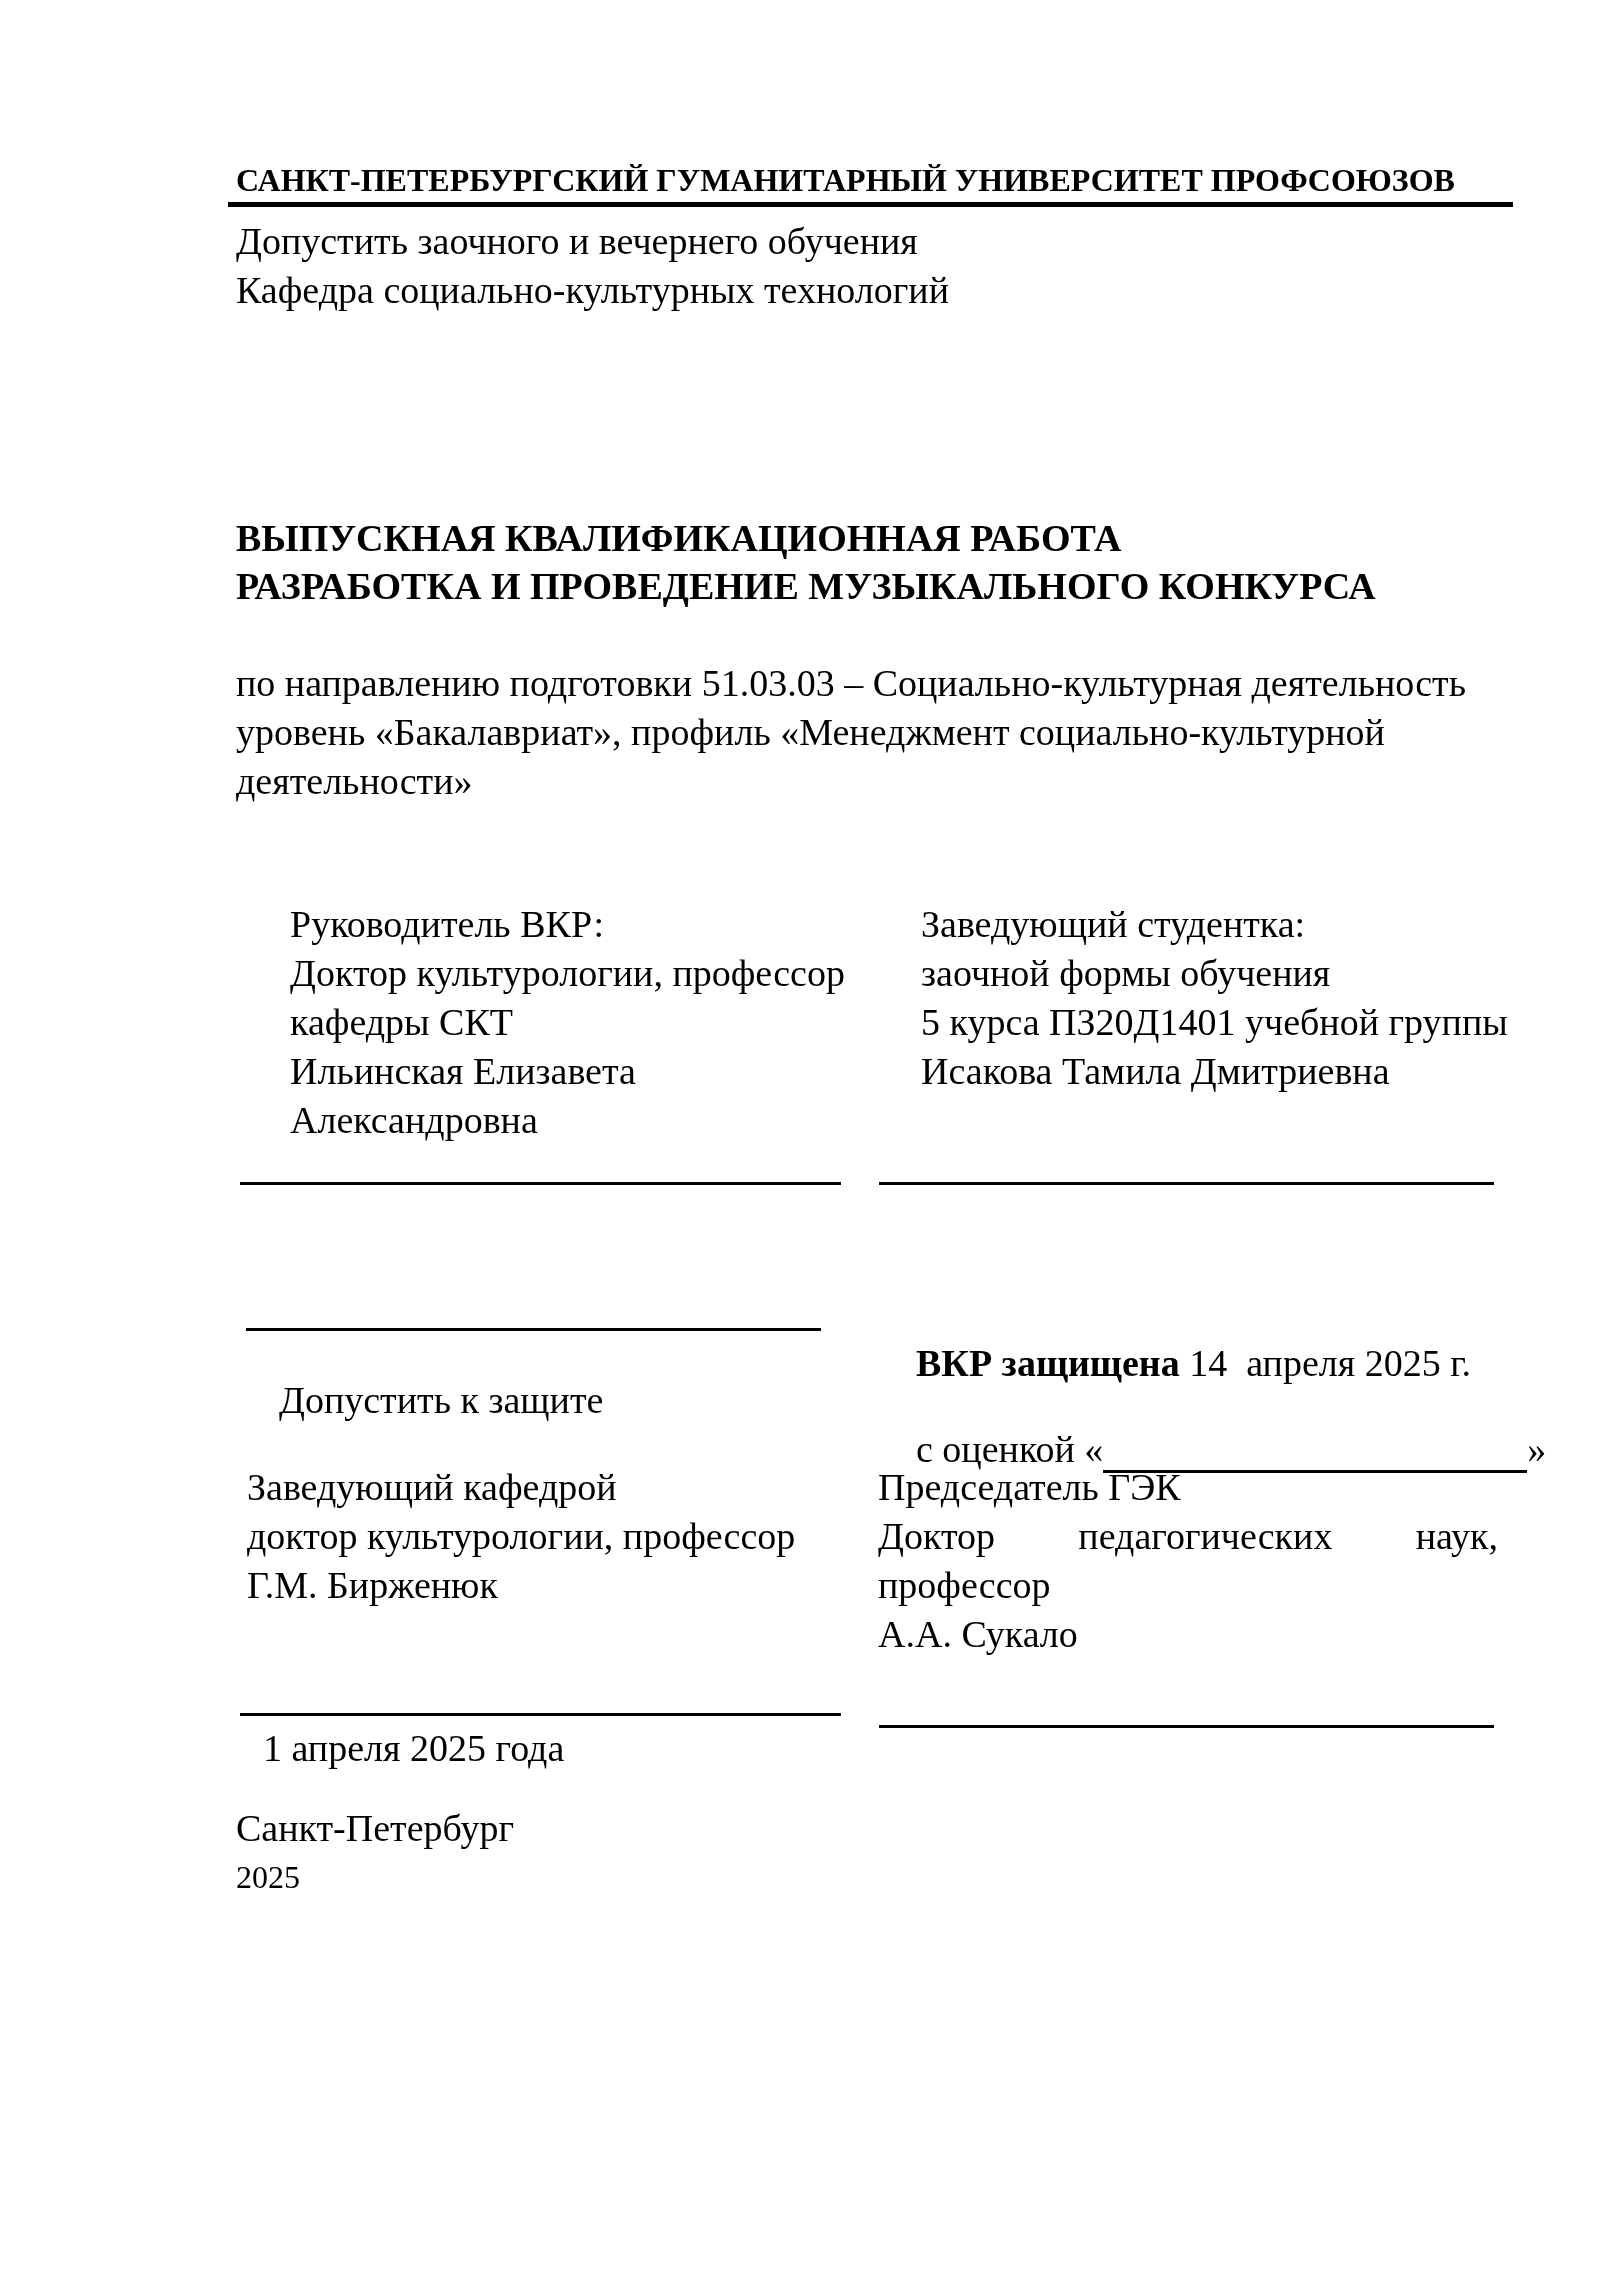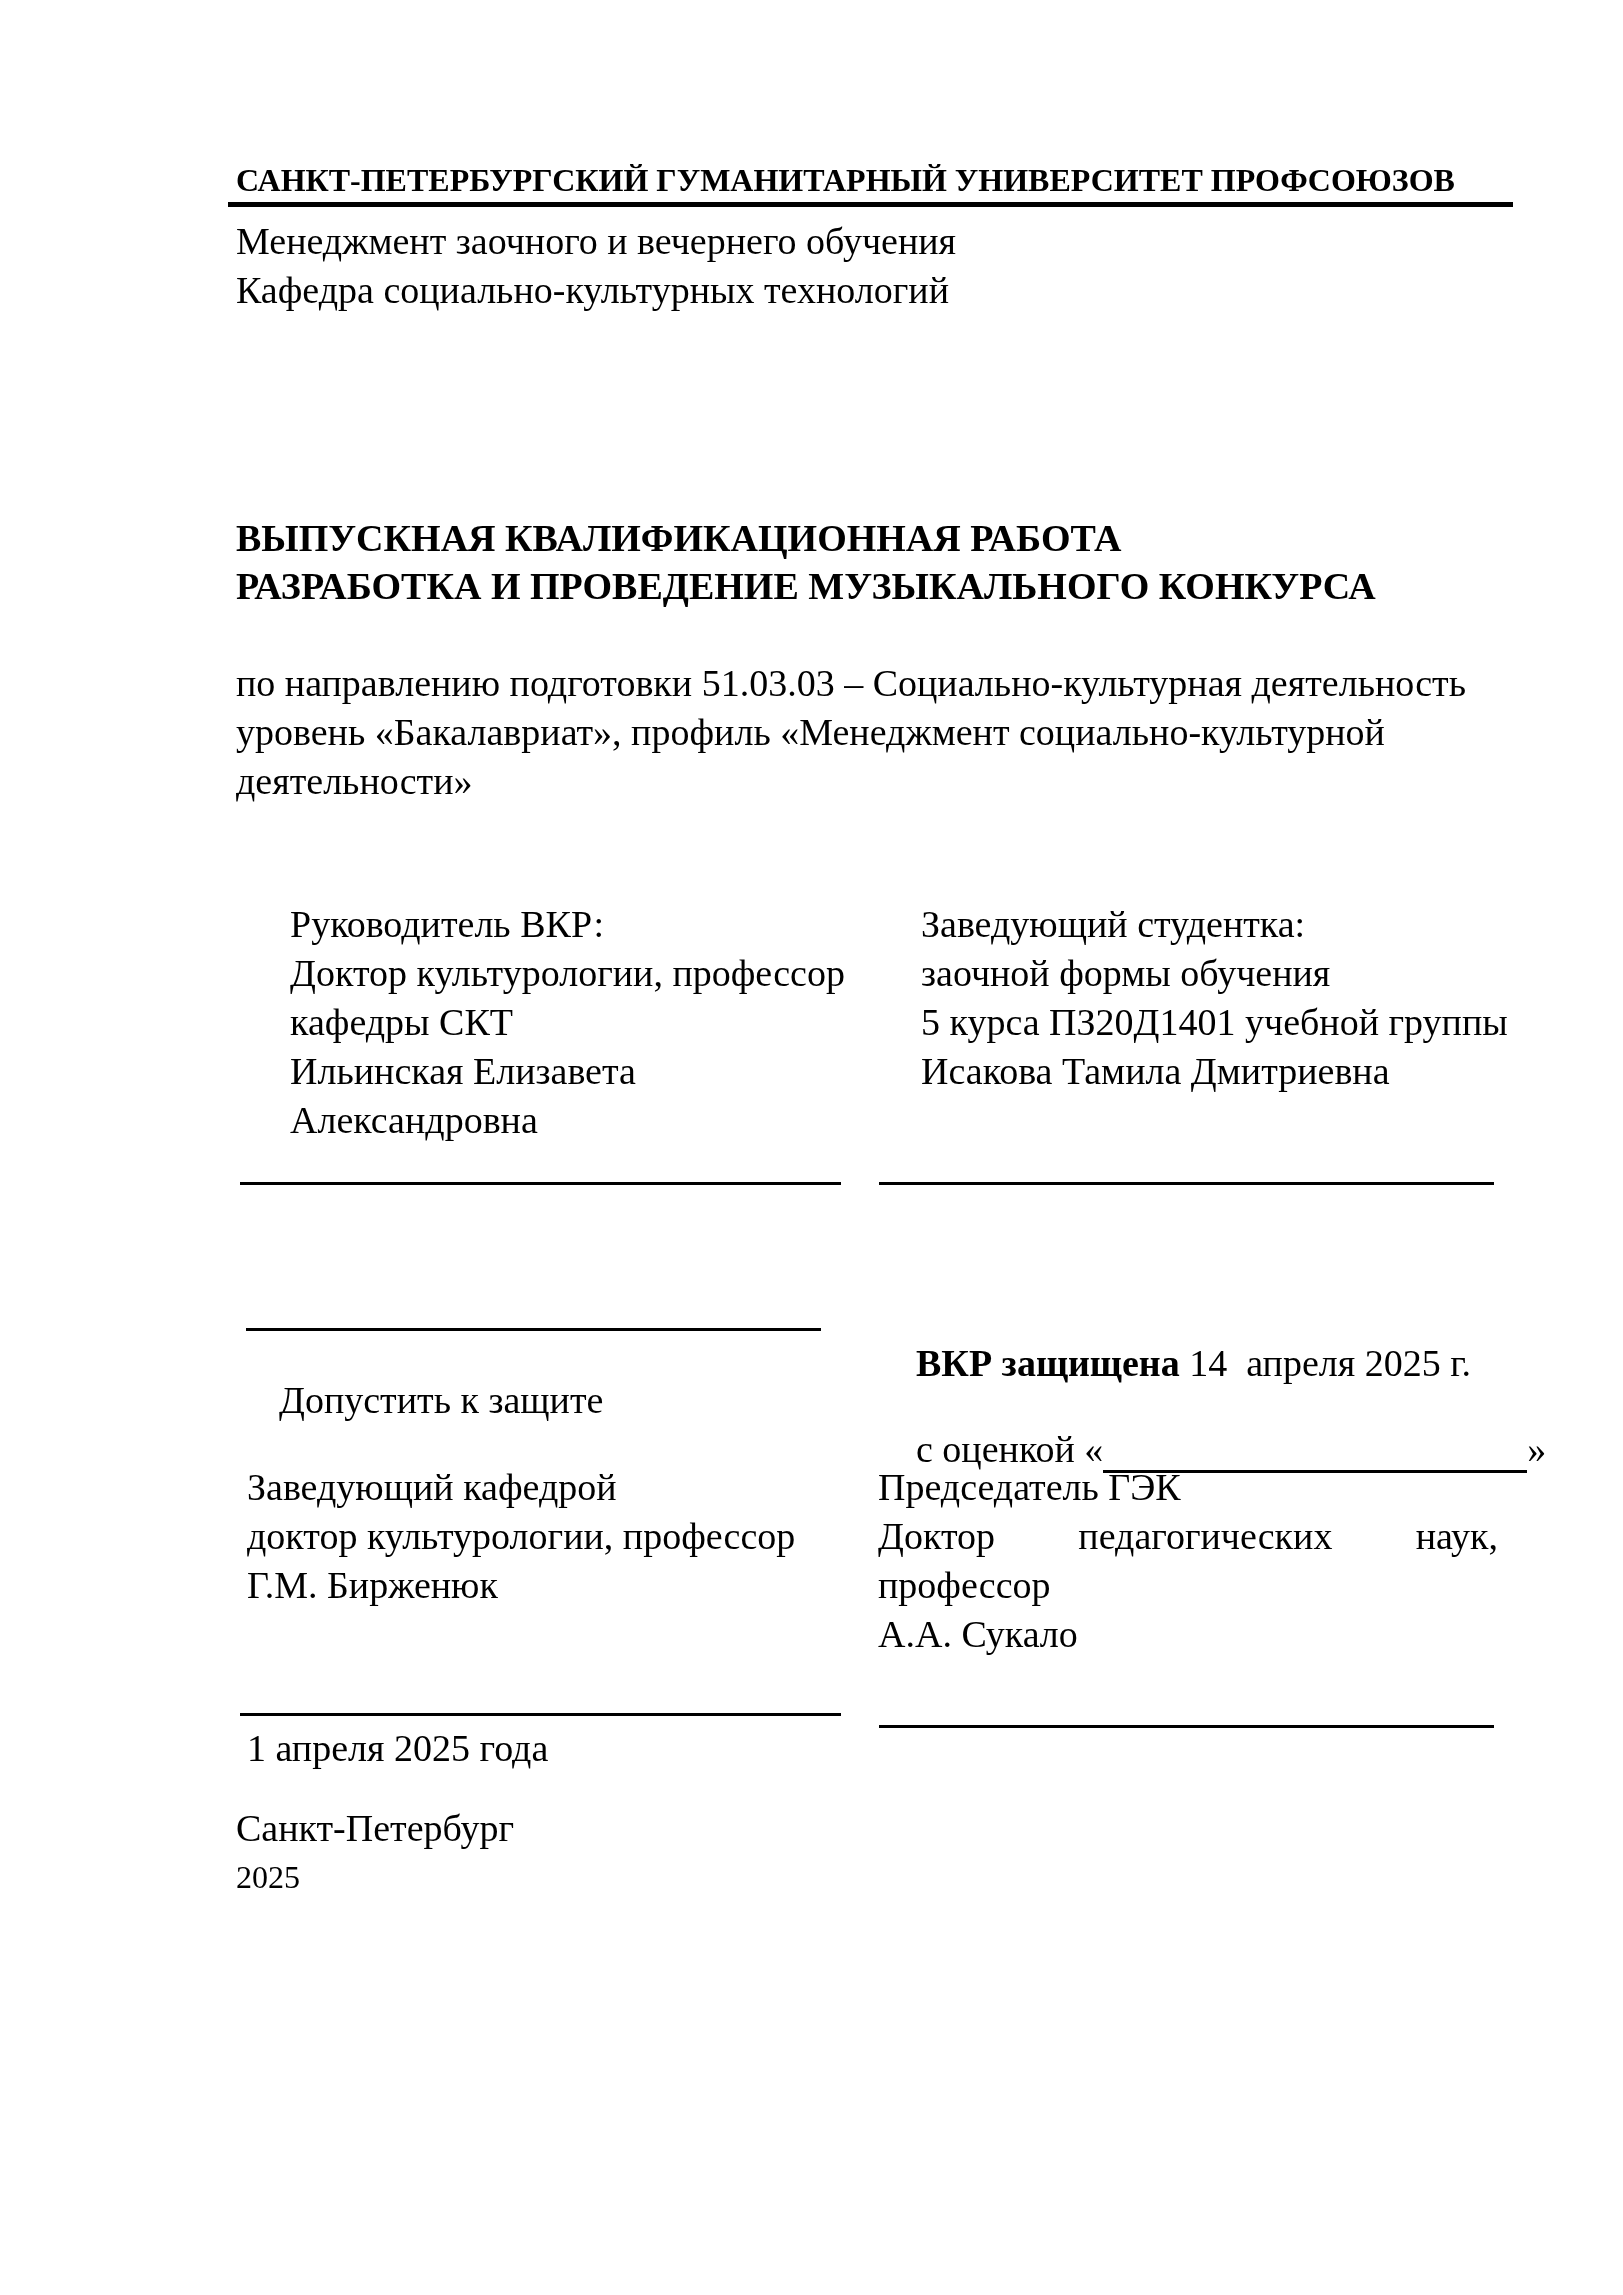--- a/index.html
+++ b/index.html
@@ -37,33 +37,33 @@
 
   .defense-line{top:1290px;white-space:pre-wrap;}
   .admit-line{top:1376px;margin-left:32px;}
   .grade-line{top:1376px;white-space:pre;}
   .grade-blank{display:inline-block;width:424px;height:0;border-bottom:3.9px solid #000;vertical-align:-11px;}
 
   .head-block{top:1463px;}
   .committee-block{top:1463px;}
   .justified-row{display:flex;justify-content:space-between;width:620px;}
 
-  .admission-date{top:1724px;}
+  .admission-date{top:1724px;margin-left:16px;}
   .city-line{top:1804px;}
   .year-line{top:1857px;font-size:32px;line-height:41px;}
 </style>
 </head>
 <body>
 
 <div class="page">
 
   <div class="abs center header-title">САНКТ-ПЕТЕРБУРГСКИЙ ГУМАНИТАРНЫЙ УНИВЕРСИТЕТ ПРОФСОЮЗОВ</div>
   <div class="abs header-rule"></div>
   <div class="abs center body-text faculty-block">
-    <div>Менеджмент заочного и вечернего обучения</div>
+    <div>Допустить заочного и вечернего обучения</div>
     <div>Кафедра социально-культурных технологий</div>
   </div>
 
   <div class="abs center body-text bold work-type">ВЫПУСКНАЯ КВАЛИФИКАЦИОННАЯ РАБОТА</div>
   <div class="abs center body-text bold work-title">РАЗРАБОТКА И ПРОВЕДЕНИЕ МУЗЫКАЛЬНОГО КОНКУРСА</div>
 
   <div class="abs center body-text program-block">
     <div>по направлению подготовки 51.03.03 – Социально-культурная деятельность</div>
     <div>уровень «Бакалавриат», профиль «Менеджмент социально-культурной</div>
     <div>деятельности»</div>

